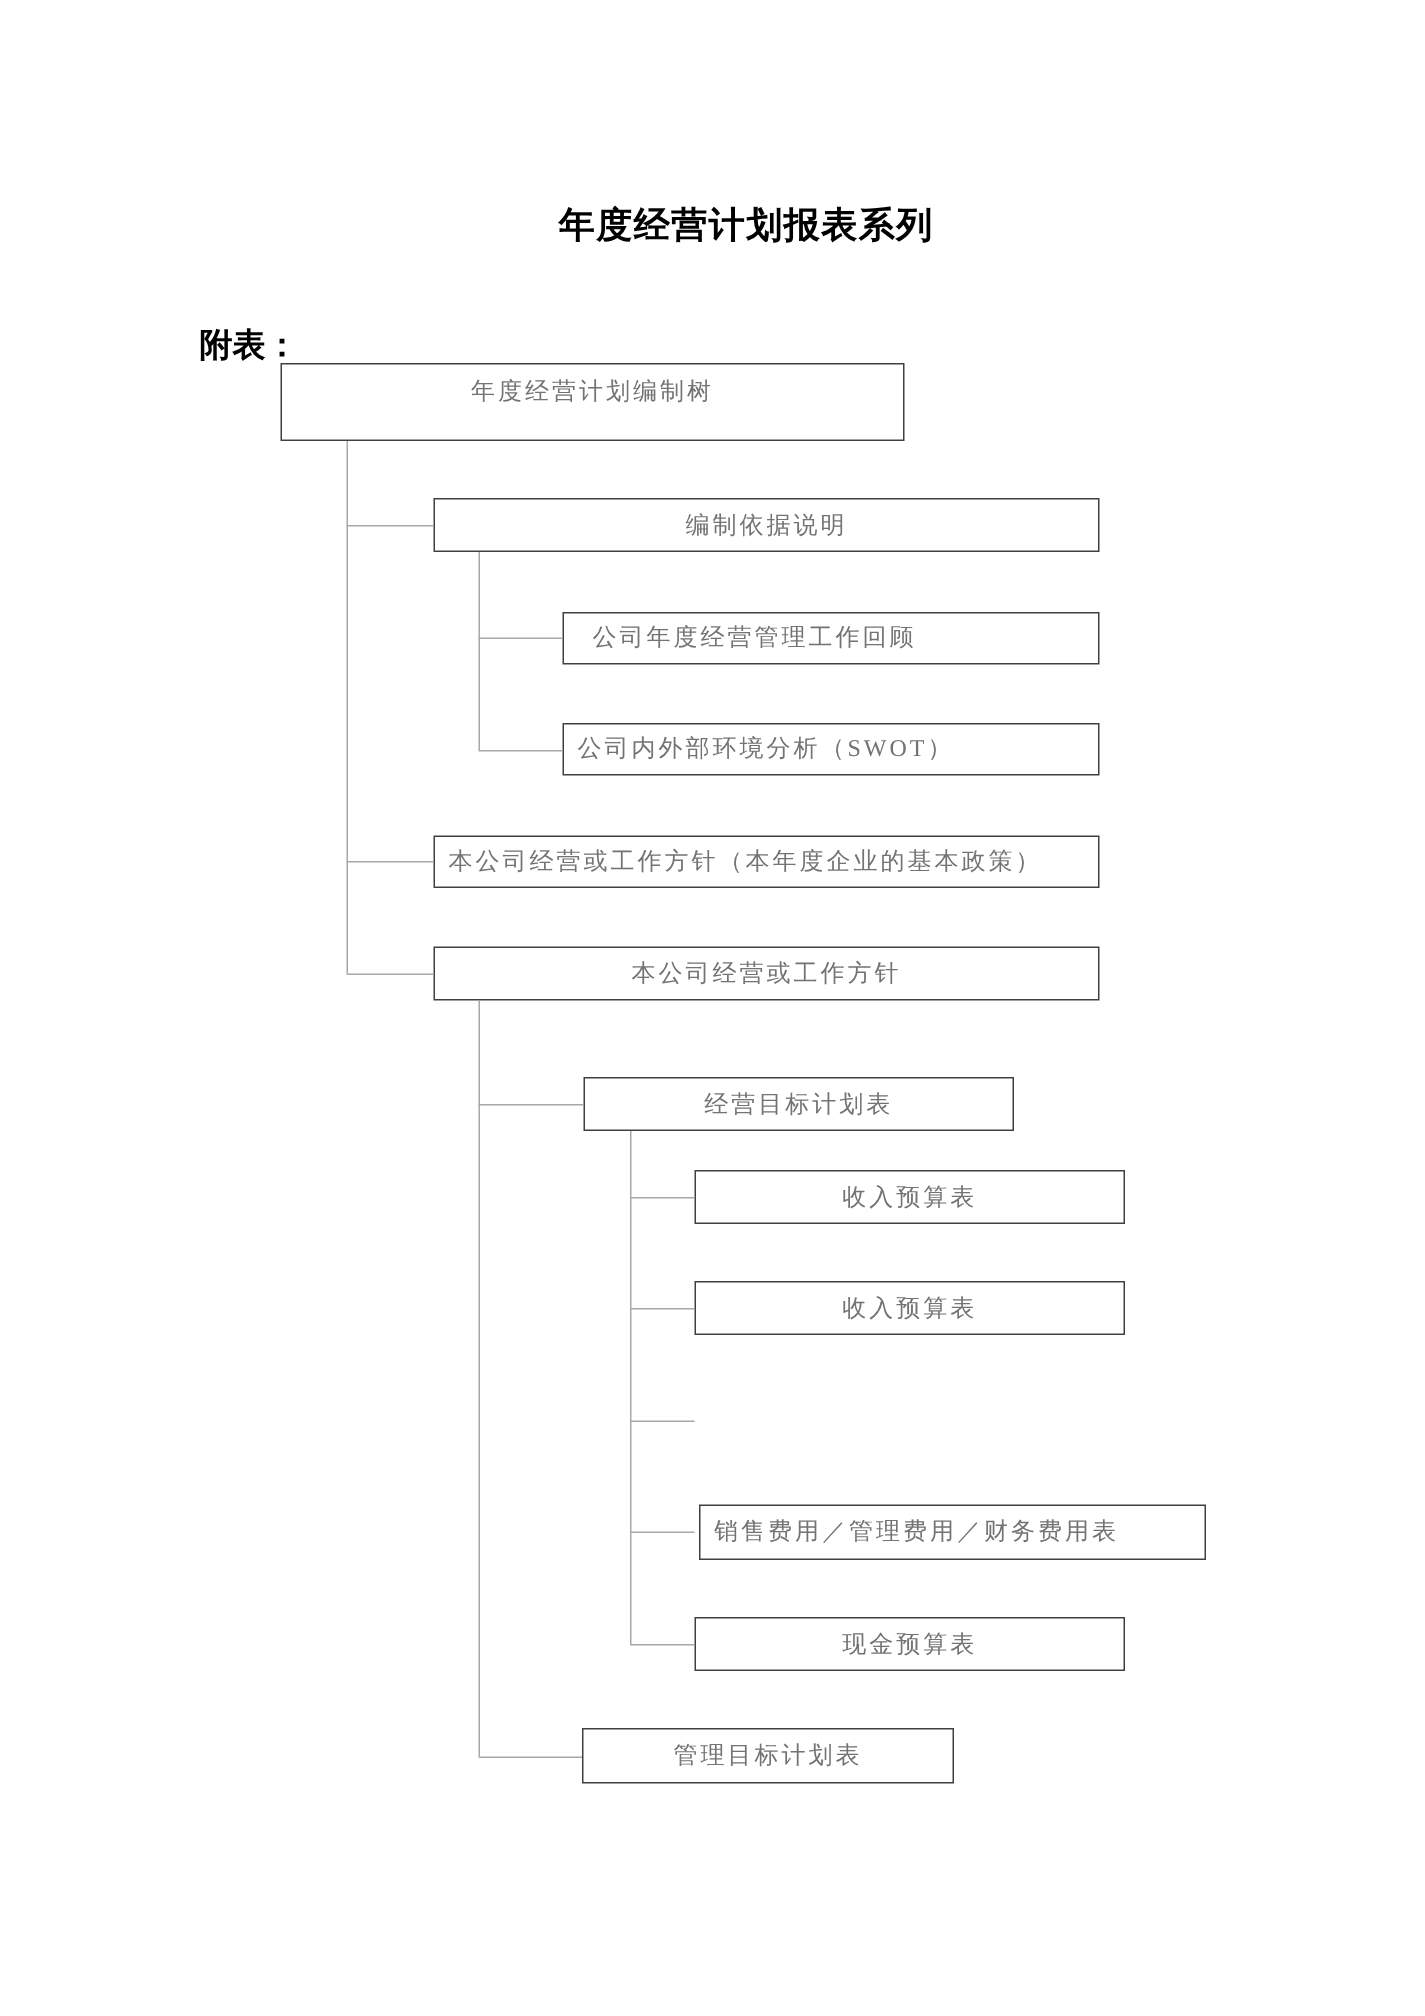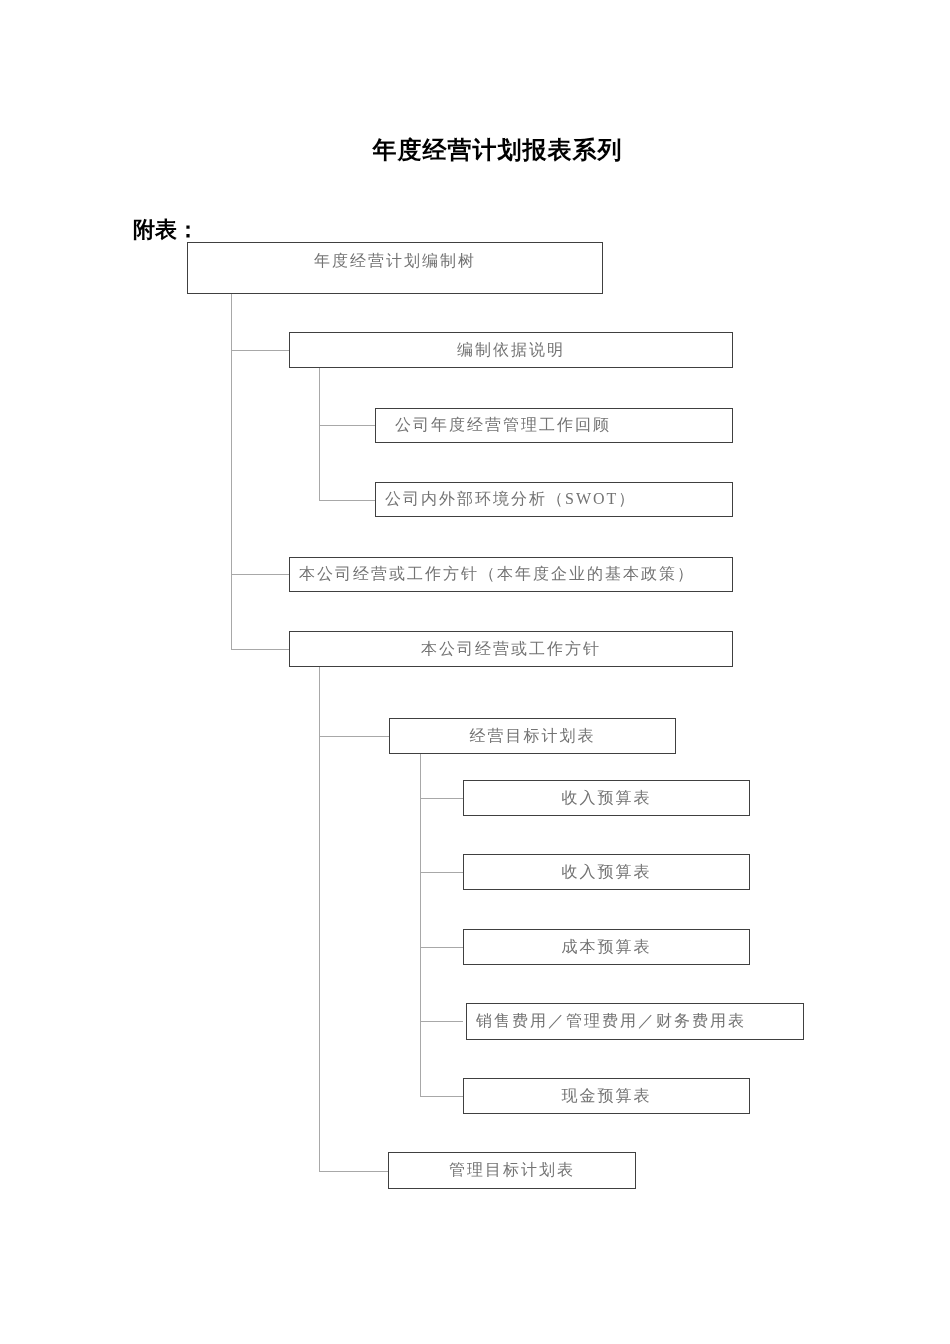--- a/index.html
+++ b/index.html
@@ -85,21 +85,20 @@
   <div class="node align-left" style="left:289px; top:557px; width:444px; height:35px;">本公司经营或工作方针（本年度企业的基本政策）</div>
 
   <div class="node" style="left:289px; top:631px; width:444px; height:36px;">本公司经营或工作方针</div>
 
   <div class="node" style="left:389px; top:718px; width:287px; height:36px;">经营目标计划表</div>
 
   <div class="node" style="left:463px; top:780px; width:287px; height:36px;">收入预算表</div>
 
   <div class="node" style="left:463px; top:854px; width:287px; height:36px;">收入预算表</div>
 
-  <div class="node" style="left:463px; top:929px; width:287px; height:36px;">成本预算表</div>
 
   <div class="node align-left" style="left:466px; top:1003px; width:338px; height:37px;">销售费用／管理费用／财务费用表</div>
 
   <div class="node" style="left:463px; top:1078px; width:287px; height:36px;">现金预算表</div>
 
   <div class="node" style="left:388px; top:1152px; width:248px; height:37px;">管理目标计划表</div>
 
   <div class="vline" style="left:231px; top:294px; height:355px;"></div>
   <div class="vline" style="left:319px; top:368px; height:132px;"></div>
   <div class="vline" style="left:319px; top:667px; height:504px;"></div>

